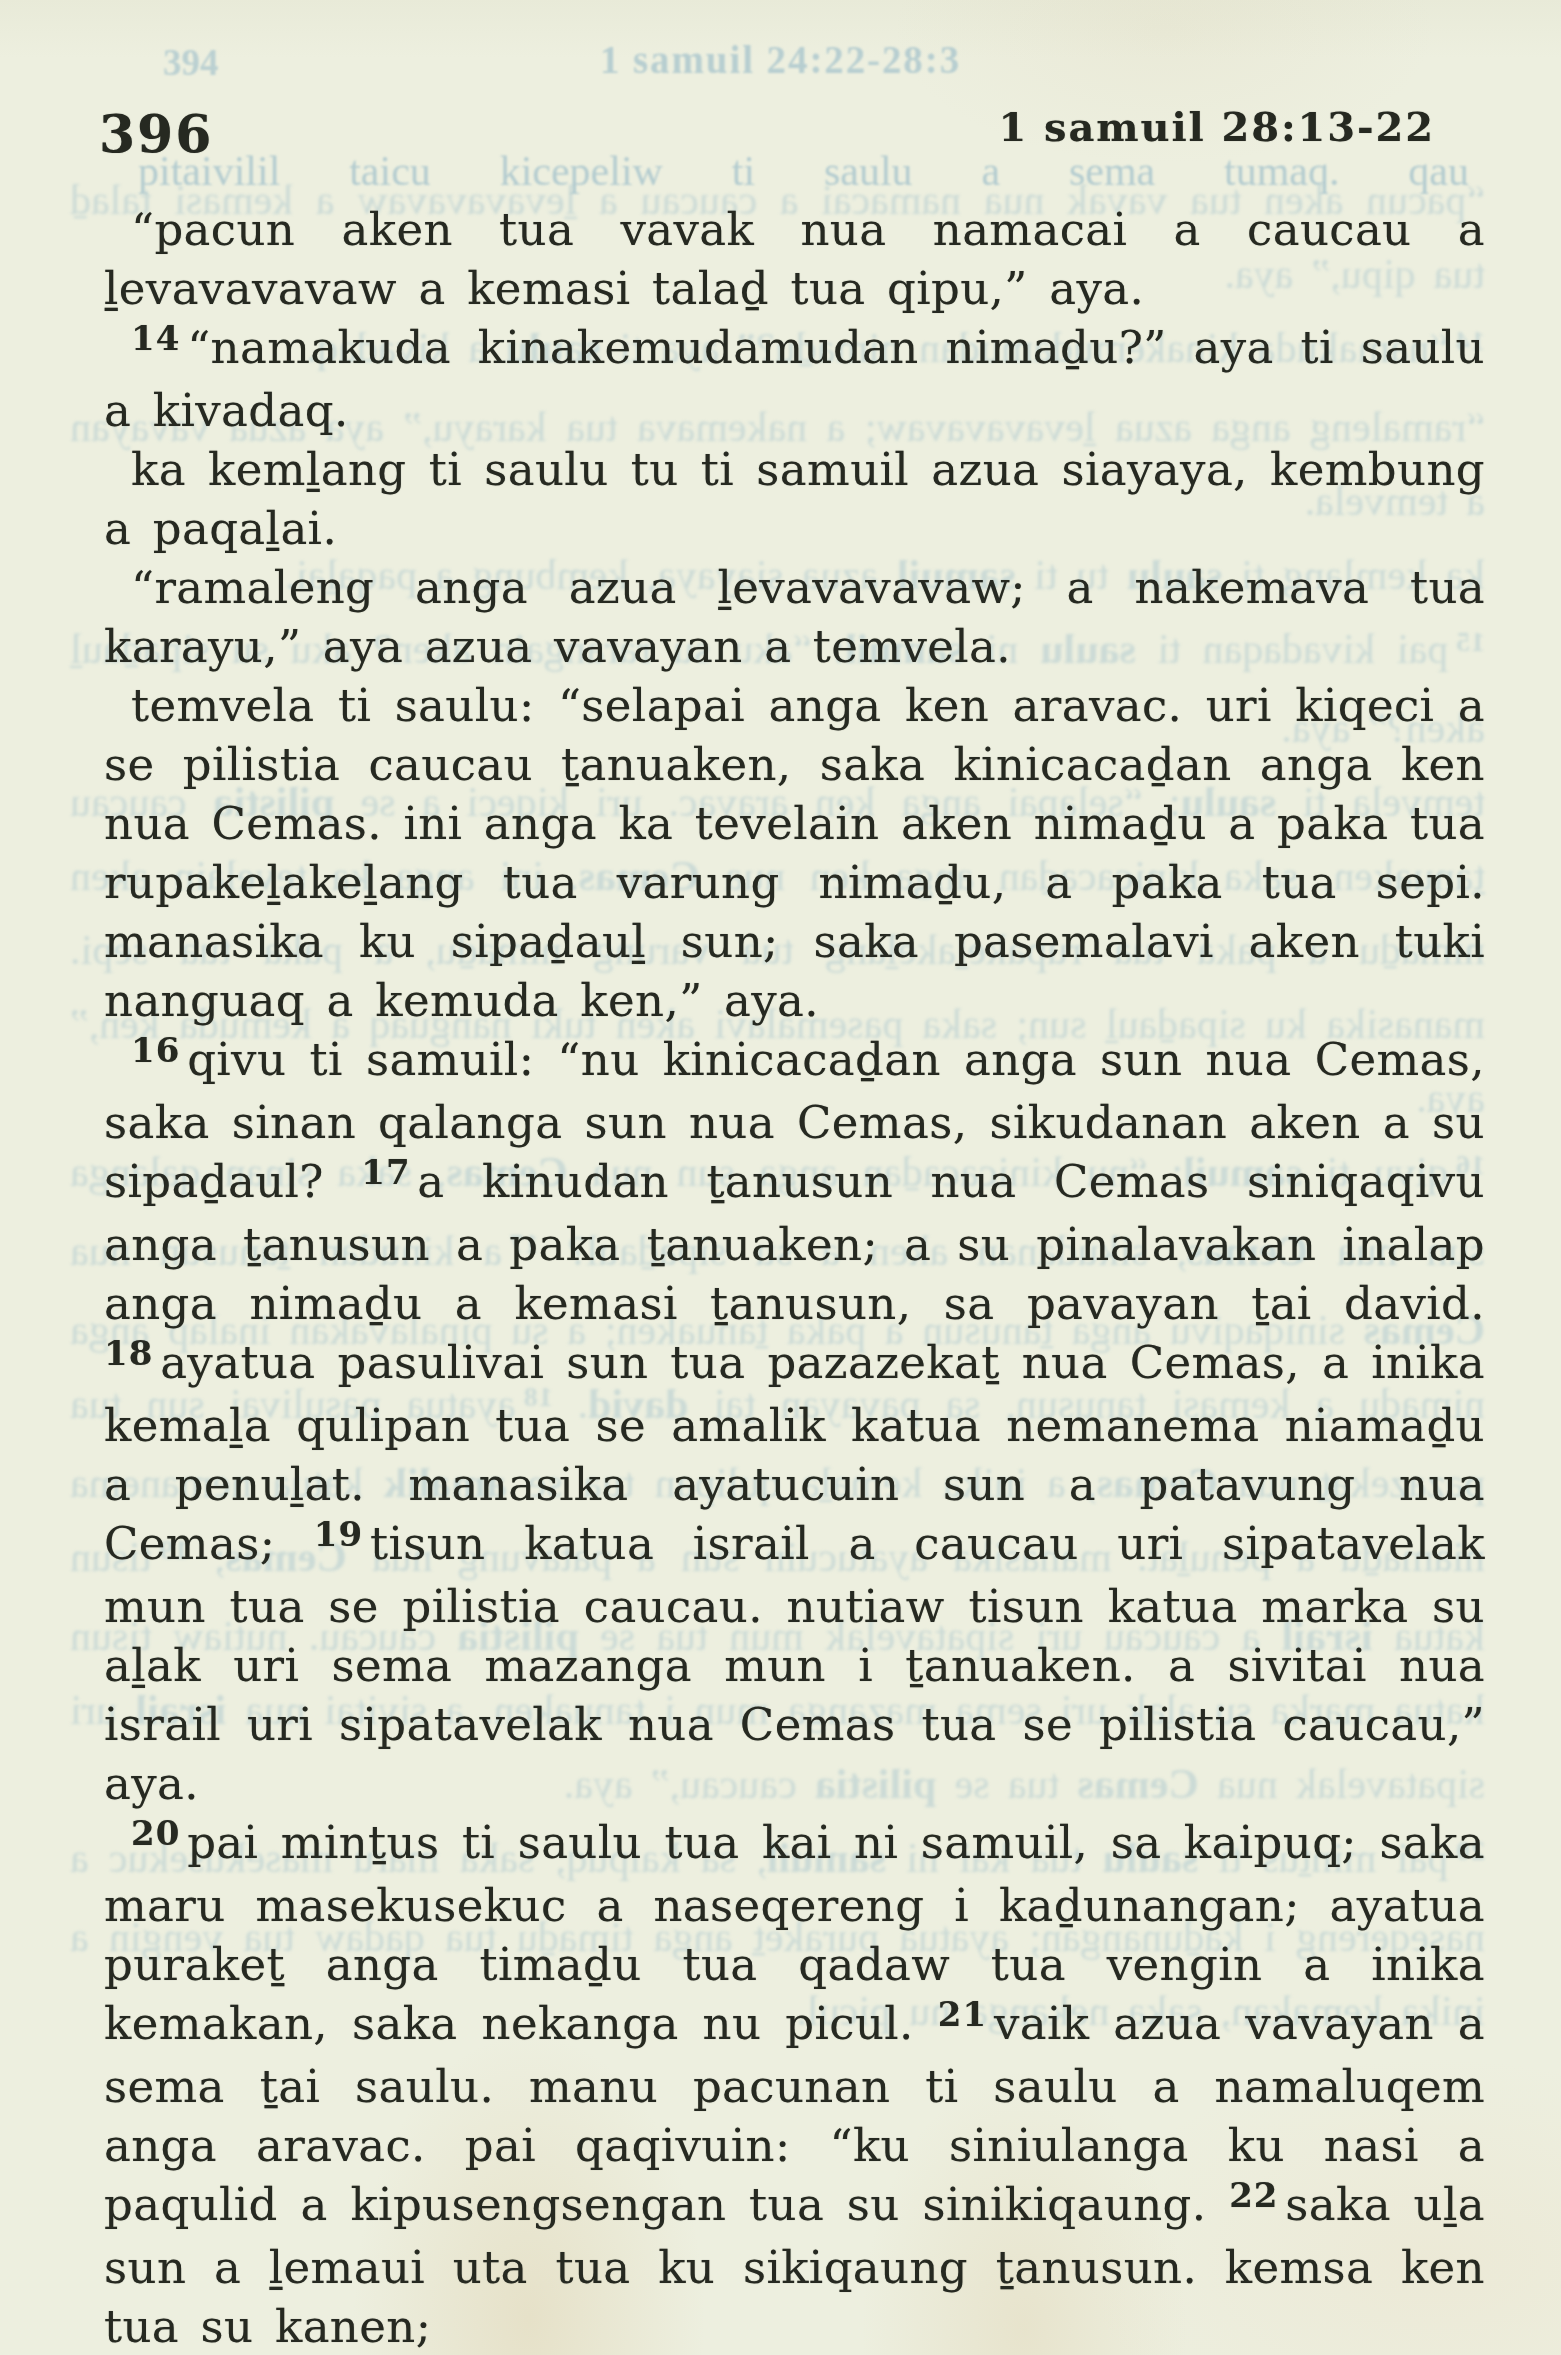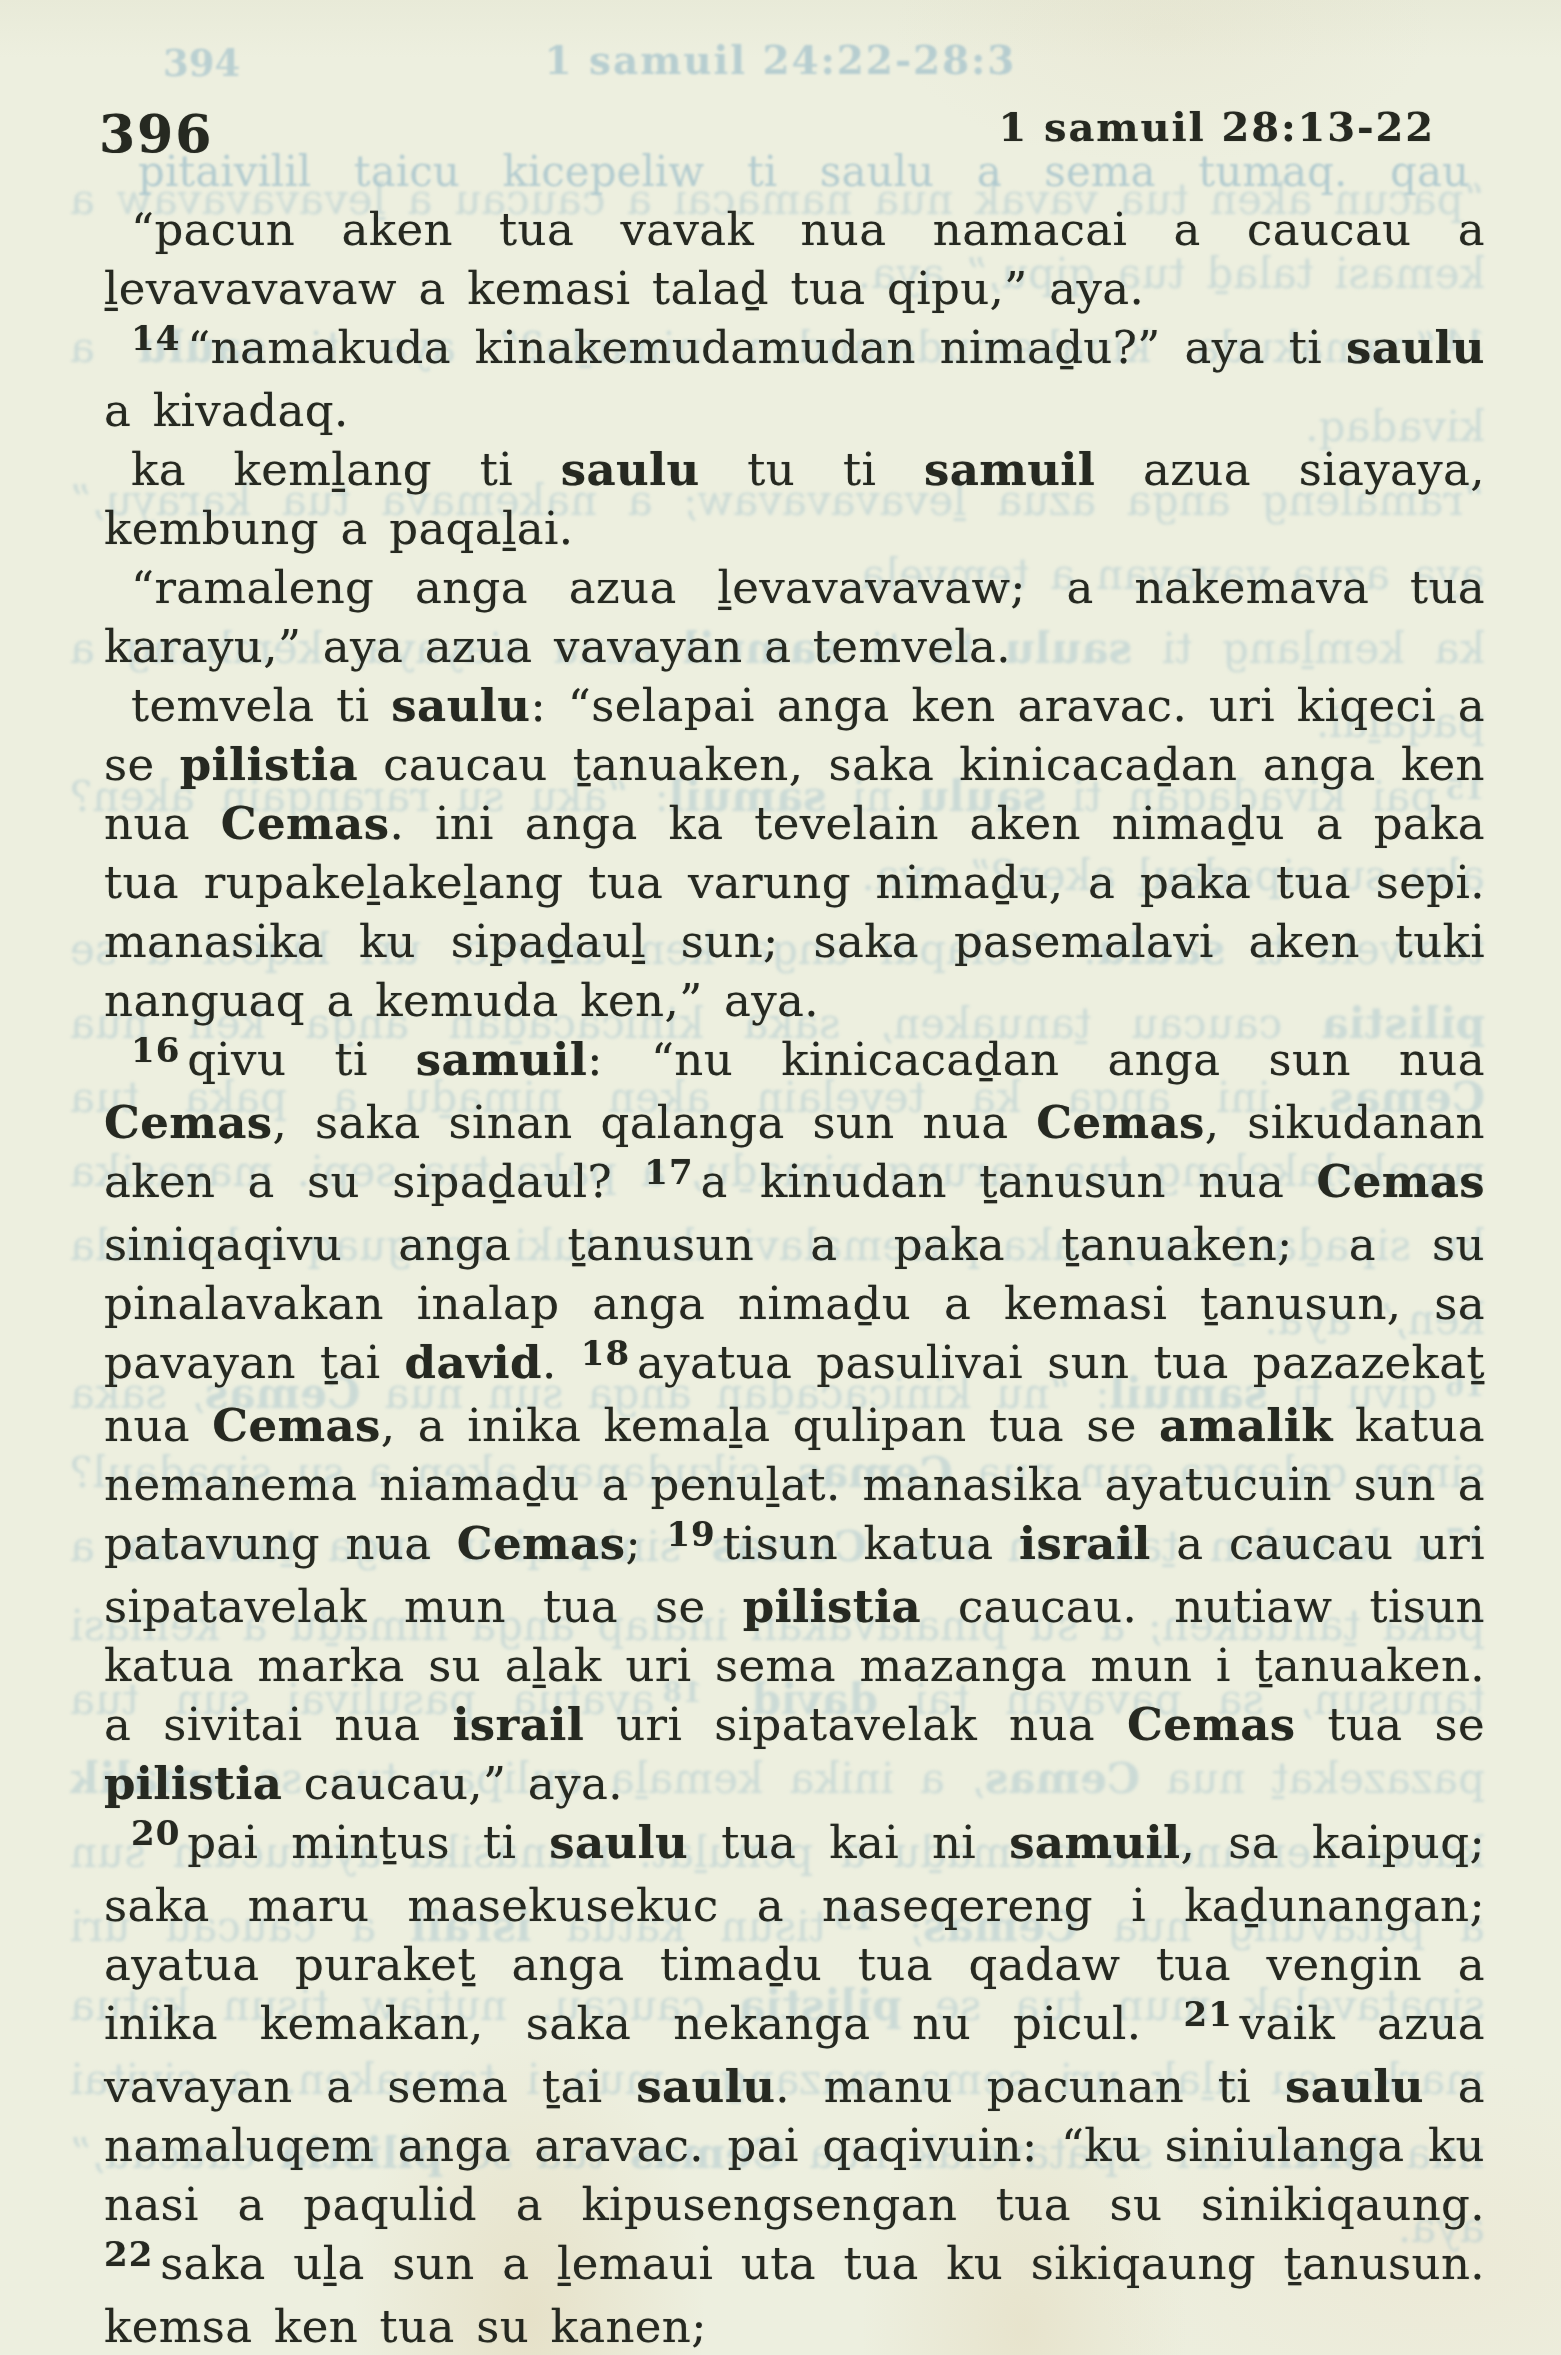--- a/index.html
+++ b/index.html
@@ -15,21 +15,21 @@
     background:
       radial-gradient(ellipse 252px 408px at 529px 2319px, rgba(205,175,120,.22), transparent 70%),
       radial-gradient(ellipse 233px 369px at 1024px 2329px, rgba(205,175,120,.18), transparent 70%),
       radial-gradient(ellipse 505px 291px at 1436px 2261px, rgba(230,200,165,.15), transparent 70%),
       radial-gradient(ellipse 388px 194px at 1164px 29px, rgba(210,195,160,.12), transparent 70%),
       linear-gradient(180deg, rgba(190,190,155,.10), rgba(190,190,155,0) 58px),
       var(--paper, #edefdf);
   }
 
   
-  .ghost-layer { position: absolute; inset: 0; z-index: 1; color: var(--ghost, #aac6cd); }
+  .ghost-layer { position: absolute; inset: 0; z-index: 1; color: var(--ghost, #aac6cd); font-family: Liberation Serif, serif; }
   .ghost-pagenum {
     position: absolute; left: 163px; top: 41px;
     font-size: 37px; font-weight: bold; opacity: .75; filter: blur(1px);
   }
   .ghost-header {
     position: absolute; left: 0; top: 37px; width: 1561px;
     text-align: center; font-size: 39px; font-weight: bold;
     opacity: .8; filter: blur(1px); letter-spacing: 1.9px;
   }
   .ghost-line {
@@ -68,21 +68,21 @@
     text-align: justify;
     word-spacing: 6.8px; letter-spacing: 0.4px;
     text-shadow: 0 0 1px rgba(38,41,33,.40);
   }
   .body-col p.indent { text-indent: 27px; margin-left: 28px; }
   .vnum {
     font-weight: bold; font-size: 34px;
     position: relative; top: -12.6px;
     margin-right: 6.8px; letter-spacing: 1px;
   }
-  .bold { font-weight: bold; }
+  .bold { font-weight: normal; }
 </style>
 </head>
 <body style="--paper: #edefdf; --ink: #262921; --ghost: #aac6cd;">
 
 <div class="page">
 
   <div class="ghost-layer">
     <div class="ghost-pagenum">394</div>
     <div class="ghost-header">1 samuil 24:22-28:3</div>
     <div class="ghost-line">pitaivilil taicu kicepeliw ti saulu a sema tumaq. qau</div>

